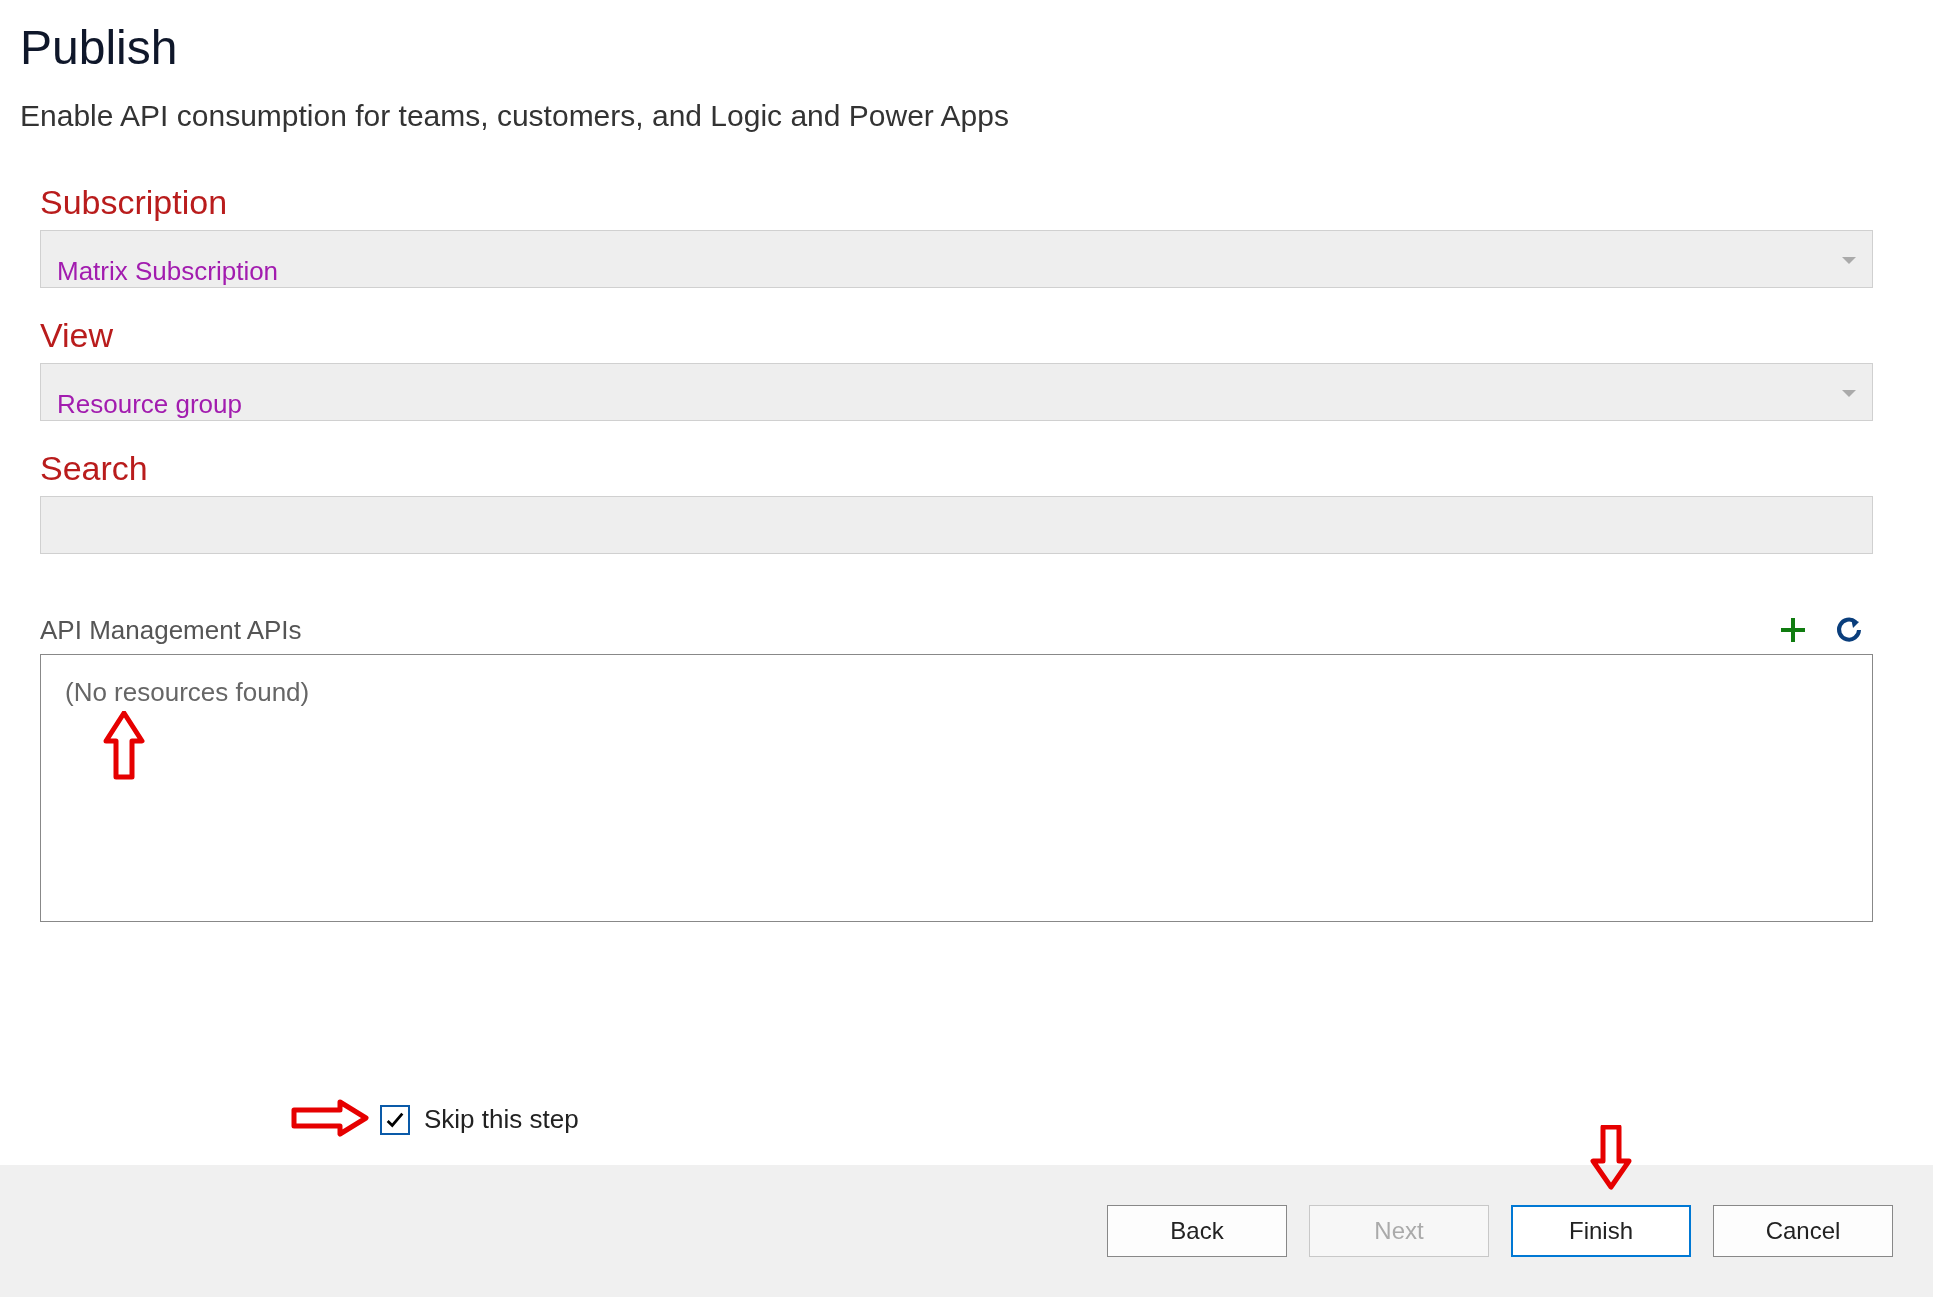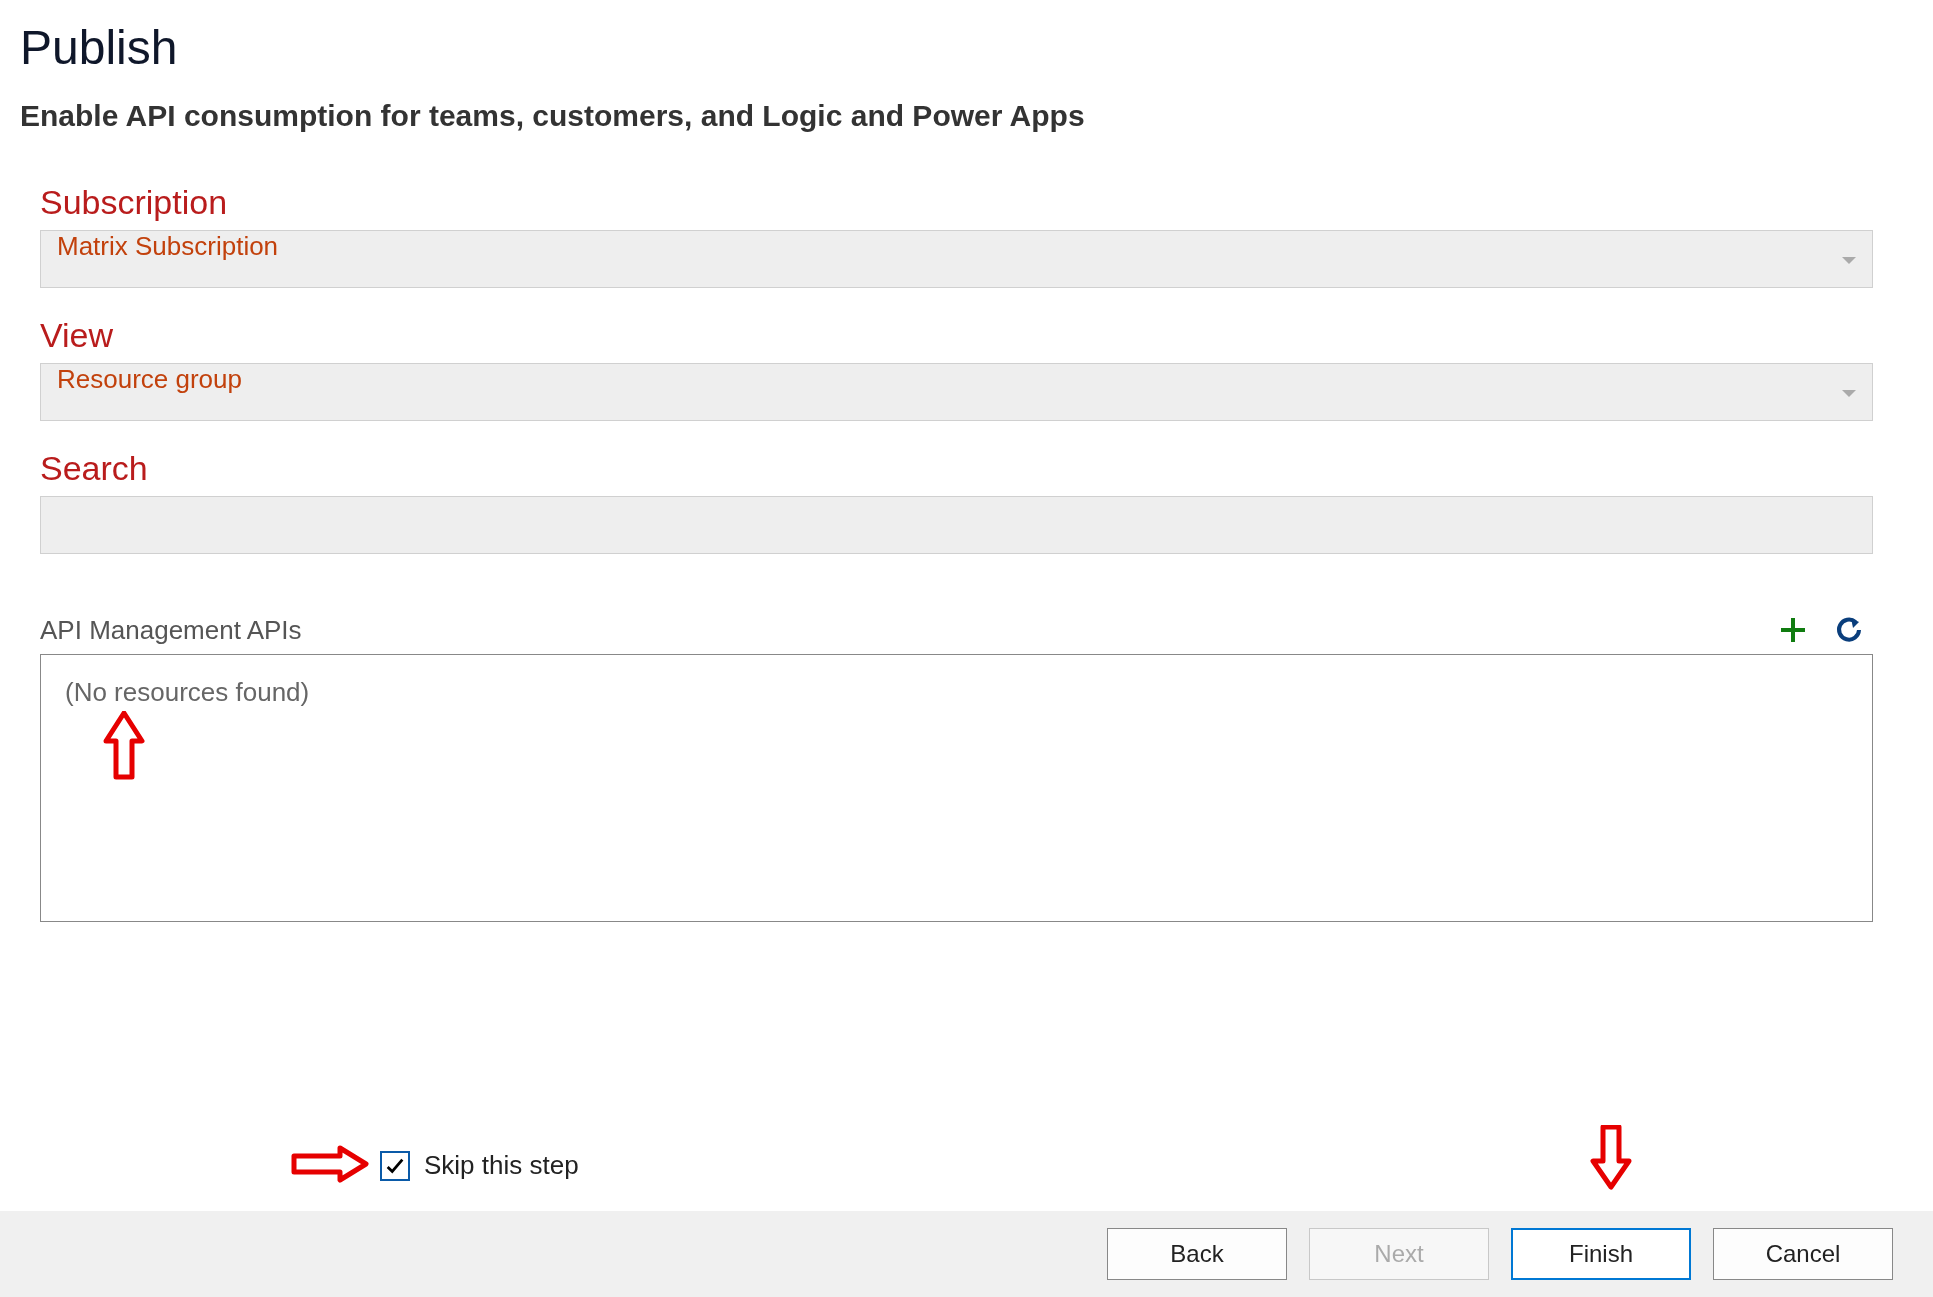--- a/index.html
+++ b/index.html
@@ -22,21 +22,21 @@
     padding: 20px 20px 10px 20px;
   }
   .title {
     font-size: 48px;
     font-weight: 400;
     color: #0f172a;
     margin-bottom: 24px;
   }
   .subtitle {
     font-size: 30px;
-    font-weight: 700;
+    font-weight: 400;
     color: #333;
   }
   
   .body {
     flex: 1;
     display: flex;
     padding: 40px 20px 0 0;
     position: relative;
   }
   
@@ -82,24 +82,24 @@
   }
   .field-group {
     margin-bottom: 28px;
   }
   .field-input, .field-select {
     width: 100%;
     height: 58px;
     background: #eeeeee;
     border: 1px solid #d0d0d0;
     font-size: 26px;
-    color: #c2410c;
+    color: #a21caf;
     padding: 0 16px;
     display: flex;
-    align-items: flex-start;
+    align-items: flex-end;
     position: relative;
   }
   .field-select .caret {
     position: absolute;
     right: 16px;
     top: 50%;
     transform: translateY(-30%);
     width: 0;
     height: 0;
     border-left: 7px solid transparent;
@@ -158,21 +158,21 @@
     background: #fff;
   }
   .checkbox svg { width: 22px; height: 22px; }
   .skip-label {
     font-size: 26px;
     color: #222;
   }
   
   .footer {
     background: #f0f0f0;
-    padding: 17px 40px;
+    padding: 40px 40px;
     display: flex;
     justify-content: flex-end;
     gap: 22px;
   }
   .btn {
     width: 180px;
     height: 52px;
     border: 1px solid #888;
     background: #fdfdfd;
     font-size: 24px;

